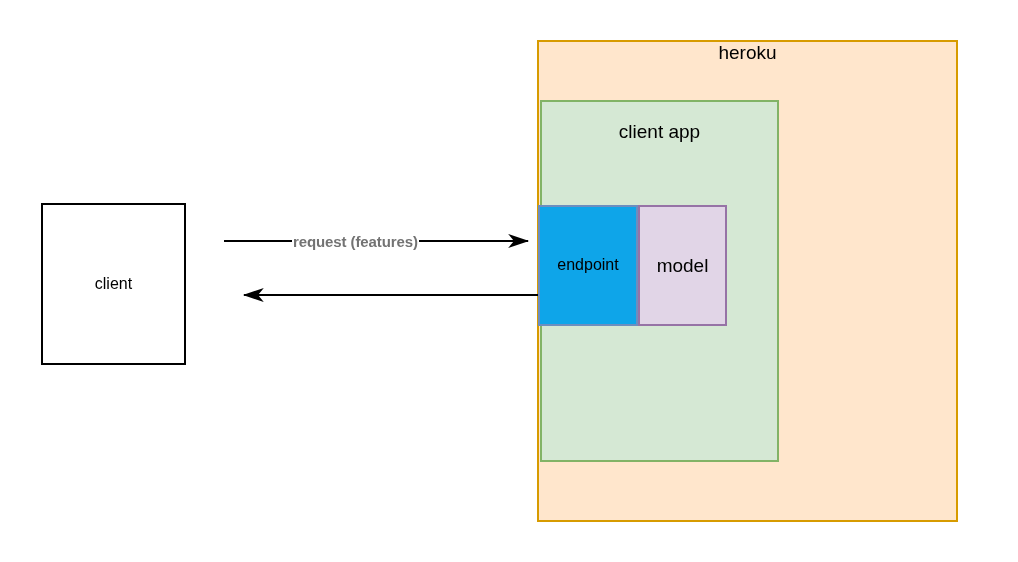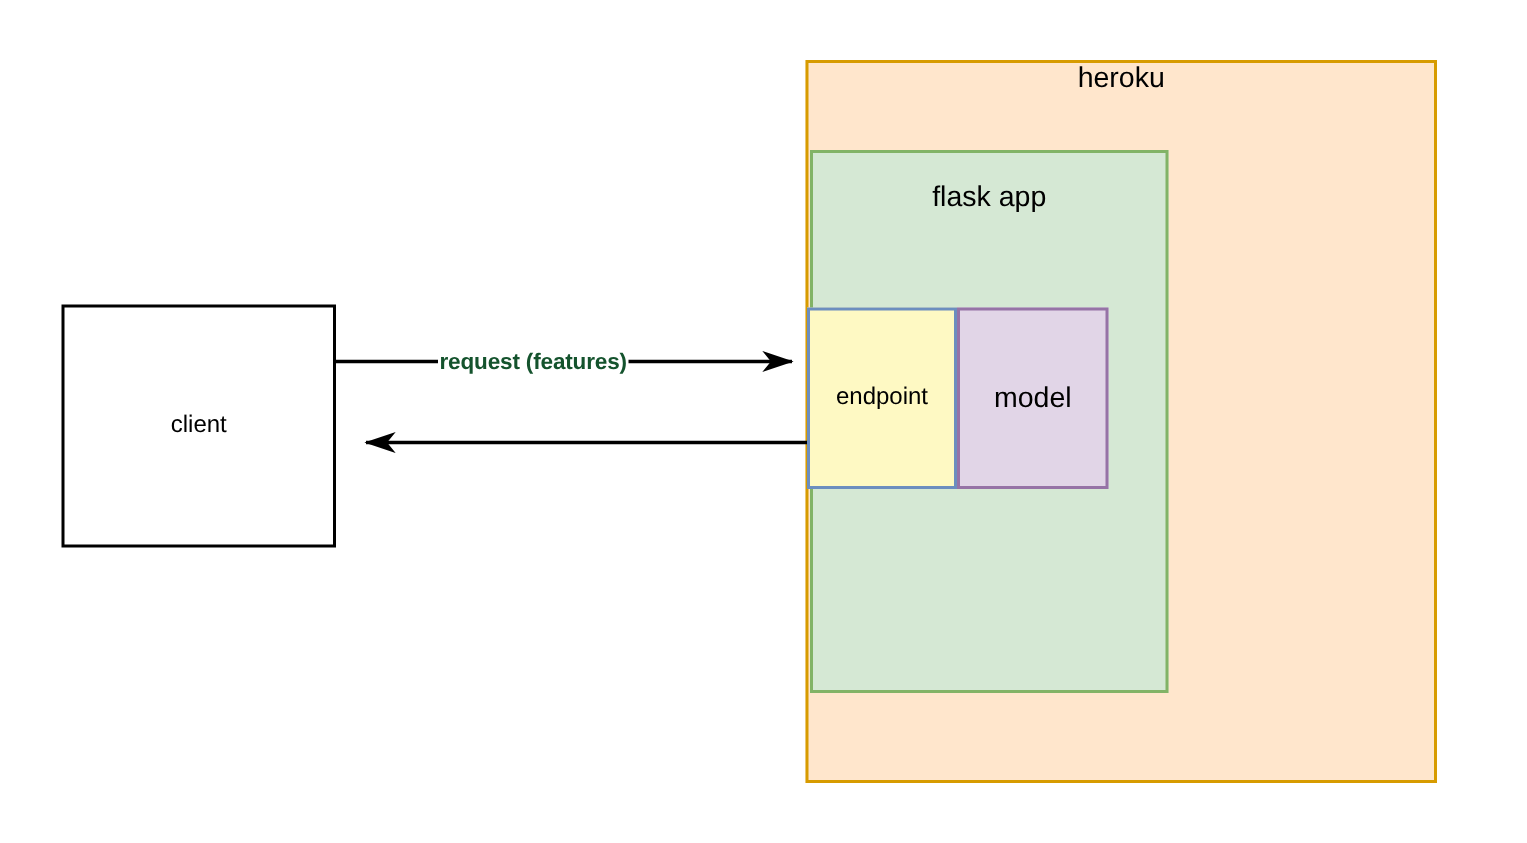--- a/index.html
+++ b/index.html
@@ -61,62 +61,62 @@
     font-size: 19px;
     margin-top: 19px;
   }
 
   
   #node-endpoint {
     left: 538px;
     top: 205px;
     width: 100px;
     height: 121px;
-    background: #fef9c3;
+    background: #0ea5e9;
     border: 2px solid #6c8ebf;
     align-items: center;
   }
   #node-endpoint .node-label {
     font-size: 16px;
   }
 
   
   #node-model {
     left: 638px;
     top: 205px;
-    width: 101px;
+    width: 89px;
     height: 121px;
     background: #e1d5e7;
     border: 2px solid #9673a6;
     align-items: center;
   }
   #node-model .node-label {
     font-size: 19px;
   }
 
   
   #node-client {
     left: 41px;
     top: 203px;
-    width: 183px;
+    width: 145px;
     height: 162px;
     background: #ffffff;
     border: 2px solid #000000;
     align-items: center;
   }
   #node-client .node-label {
     font-size: 16px;
   }
 
   
   .edge-label {
     position: absolute;
     font-size: 15px;
     font-weight: bold;
-    color: #14532d;
+    color: #737373;
     background: #ffffff;
     white-space: nowrap;
     letter-spacing: -0.1px;
   }
   #edge-label-request {
     left: 292px;
     top: 233px;
     padding: 0 1px;
   }
   #edge-label-response {
@@ -136,21 +136,21 @@
 </head>
 <body>
 
 <div id="diagram-canvas">
 
   <div class="node" id="node-heroku">
     <span class="node-label">heroku</span>
   </div>
 
   <div class="node" id="node-flask">
-    <span class="node-label">flask app</span>
+    <span class="node-label">client app</span>
   </div>
 
   <div class="node" id="node-endpoint">
     <span class="node-label">endpoint</span>
   </div>
 
   <div class="node" id="node-model">
     <span class="node-label">model</span>
   </div>
 

